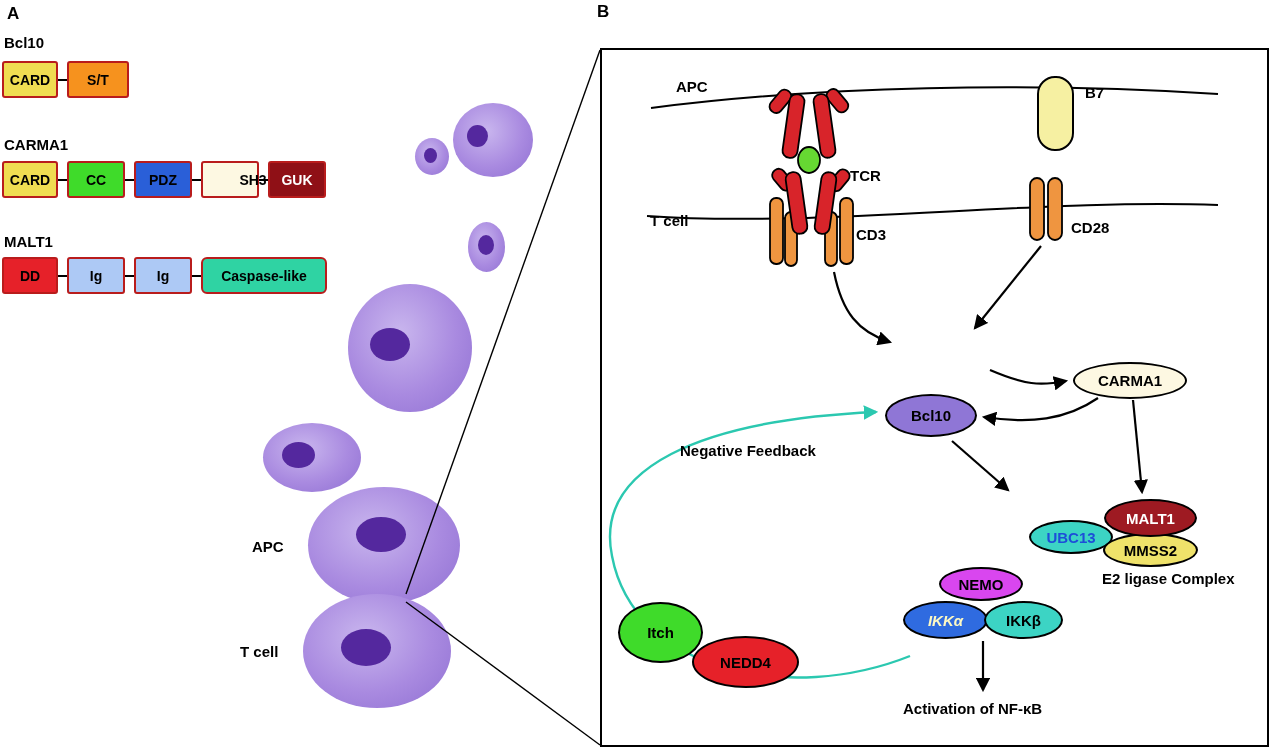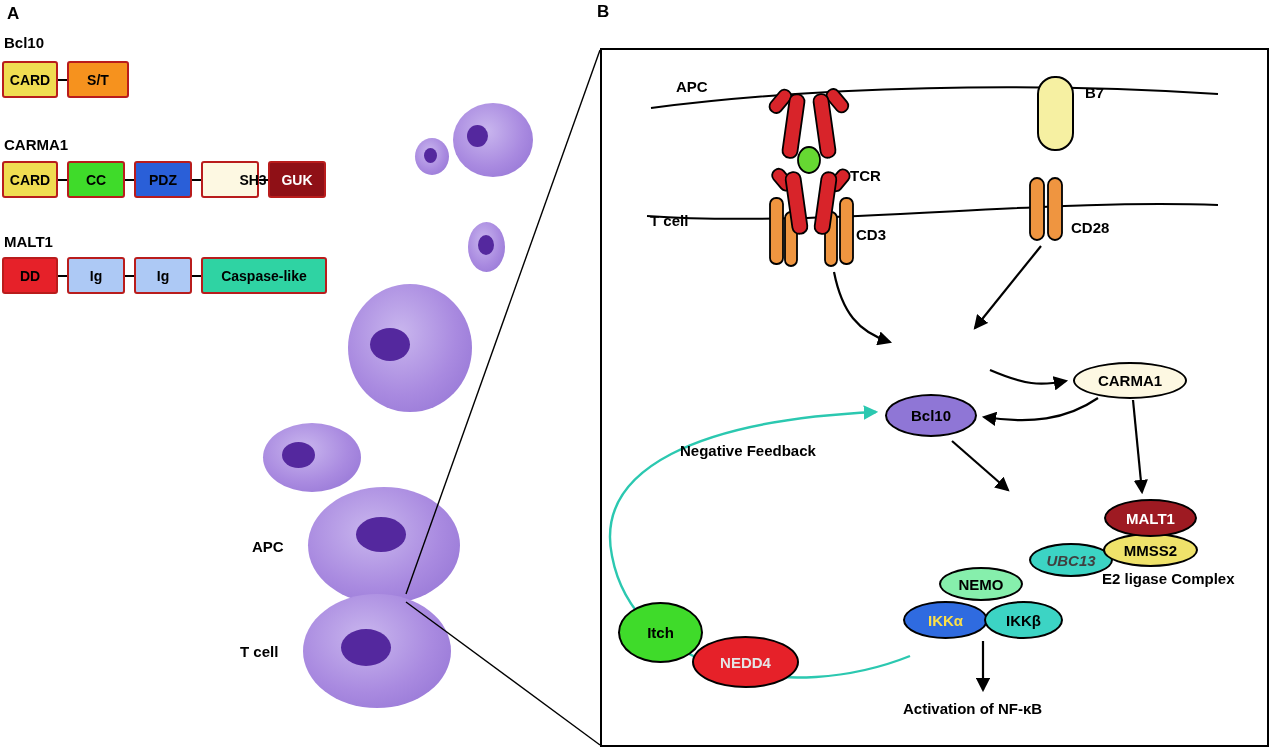--- a/index.html
+++ b/index.html
@@ -46,21 +46,21 @@
   </div>
 
   <div class="txt" style="left:4px;top:233px">MALT1</div>
   <div class="domain-track" style="left:2px;top:257px">
     <div class="domain" style="width: 56px; background: rgb(230, 33, 41); color: rgb(0, 0, 0);">DD</div>
     <div class="domain-link"></div>
     <div class="domain" style="width: 58px; background: rgb(173, 201, 245); color: rgb(0, 0, 0);">Ig</div>
     <div class="domain-link"></div>
     <div class="domain" style="width: 58px; background: rgb(173, 201, 245); color: rgb(0, 0, 0);">Ig</div>
     <div class="domain-link"></div>
-    <div class="domain" style="width: 126px; background: rgb(47, 211, 163); color: rgb(0, 0, 0);">Caspase-like</div>
+    <div class="domain" style="width: 126px; background: rgb(47, 211, 163); color: rgb(0, 0, 0); border-radius: 6px;">Caspase-like</div>
   </div>
 
   <div class="cell" style="left:415px;top:138px;width:34px;height:37px">
     <div class="nucleus" style="left:9px;top:10px;width:13px;height:15px"></div>
   </div>
   <div class="cell" style="left:453px;top:103px;width:80px;height:74px">
     <div class="nucleus" style="left:14px;top:22px;width:21px;height:22px"></div>
   </div>
   <div class="cell" style="left:468px;top:222px;width:37px;height:50px">
     <div class="nucleus" style="left:10px;top:13px;width:16px;height:20px"></div>
@@ -145,22 +145,22 @@
   <div class="txt" style="left:850px;top:167px">TCR</div>
   <div class="txt" style="left:650px;top:212px">T cell</div>
   <div class="txt" style="left:856px;top:226px">CD3</div>
   <div class="txt" style="left:1071px;top:219px">CD28</div>
   <div class="txt" style="left:680px;top:442px">Negative Feedback</div>
   <div class="txt" style="left:1102px;top:570px">E2 ligase Complex</div>
   <div class="txt" style="left:903px;top:700px">Activation of NF-κB</div>
 
   <div class="node" style="left: 1073px; top: 362px; width: 114px; height: 37px; background: rgb(253, 248, 226); color: rgb(0, 0, 0);">CARMA1</div>
   <div class="node" style="left: 885px; top: 394px; width: 92px; height: 43px; background: rgb(143, 118, 214); color: rgb(0, 0, 0);">Bcl10</div>
-  <div class="node" style="left: 1029px; top: 543px; width: 84px; height: 34px; background: rgb(60, 212, 196); color: #404040; font-style: italic;">UBC13</div>
+  <div class="node" style="left: 1029px; top: 520px; width: 84px; height: 34px; background: rgb(60, 212, 196); color: #1d4ed8;">UBC13</div>
   <div class="node" style="left: 1103px; top: 533px; width: 95px; height: 34px; background: rgb(239, 226, 106); color: rgb(0, 0, 0);">MMSS2</div>
   <div class="node" style="left: 1104px; top: 499px; width: 93px; height: 38px; background: rgb(158, 26, 34); color: rgb(255, 255, 255);">MALT1</div>
-  <div class="node" style="left: 903px; top: 601px; width: 85px; height: 38px; background: rgb(47, 107, 224); color: #fde047;">IKKα</div>
+  <div class="node" style="left: 903px; top: 601px; width: 85px; height: 38px; background: rgb(47, 107, 224); color: #fef9c3; font-style: italic;">IKKα</div>
   <div class="node" style="left: 984px; top: 601px; width: 79px; height: 38px; background: rgb(60, 212, 196); color: rgb(0, 0, 0); text-align: right;">IKKβ</div>
-  <div class="node" style="left: 939px; top: 567px; width: 84px; height: 34px; background: #86efac; color: rgb(0, 0, 0);">NEMO</div>
+  <div class="node" style="left: 939px; top: 567px; width: 84px; height: 34px; background: #d946ef; color: rgb(0, 0, 0);">NEMO</div>
   <div class="node" style="left: 618px; top: 602px; width: 85px; height: 61px; background: rgb(63, 219, 42); color: rgb(0, 0, 0);">Itch</div>
-  <div class="node" style="left: 692px; top: 636px; width: 107px; height: 52px; background: rgb(230, 33, 41); color: #e5e5e5;">NEDD4</div>
+  <div class="node" style="left: 692px; top: 636px; width: 107px; height: 52px; background: rgb(230, 33, 41); color: #000000;">NEDD4</div>
 
 </div>
 
 </body></html>

